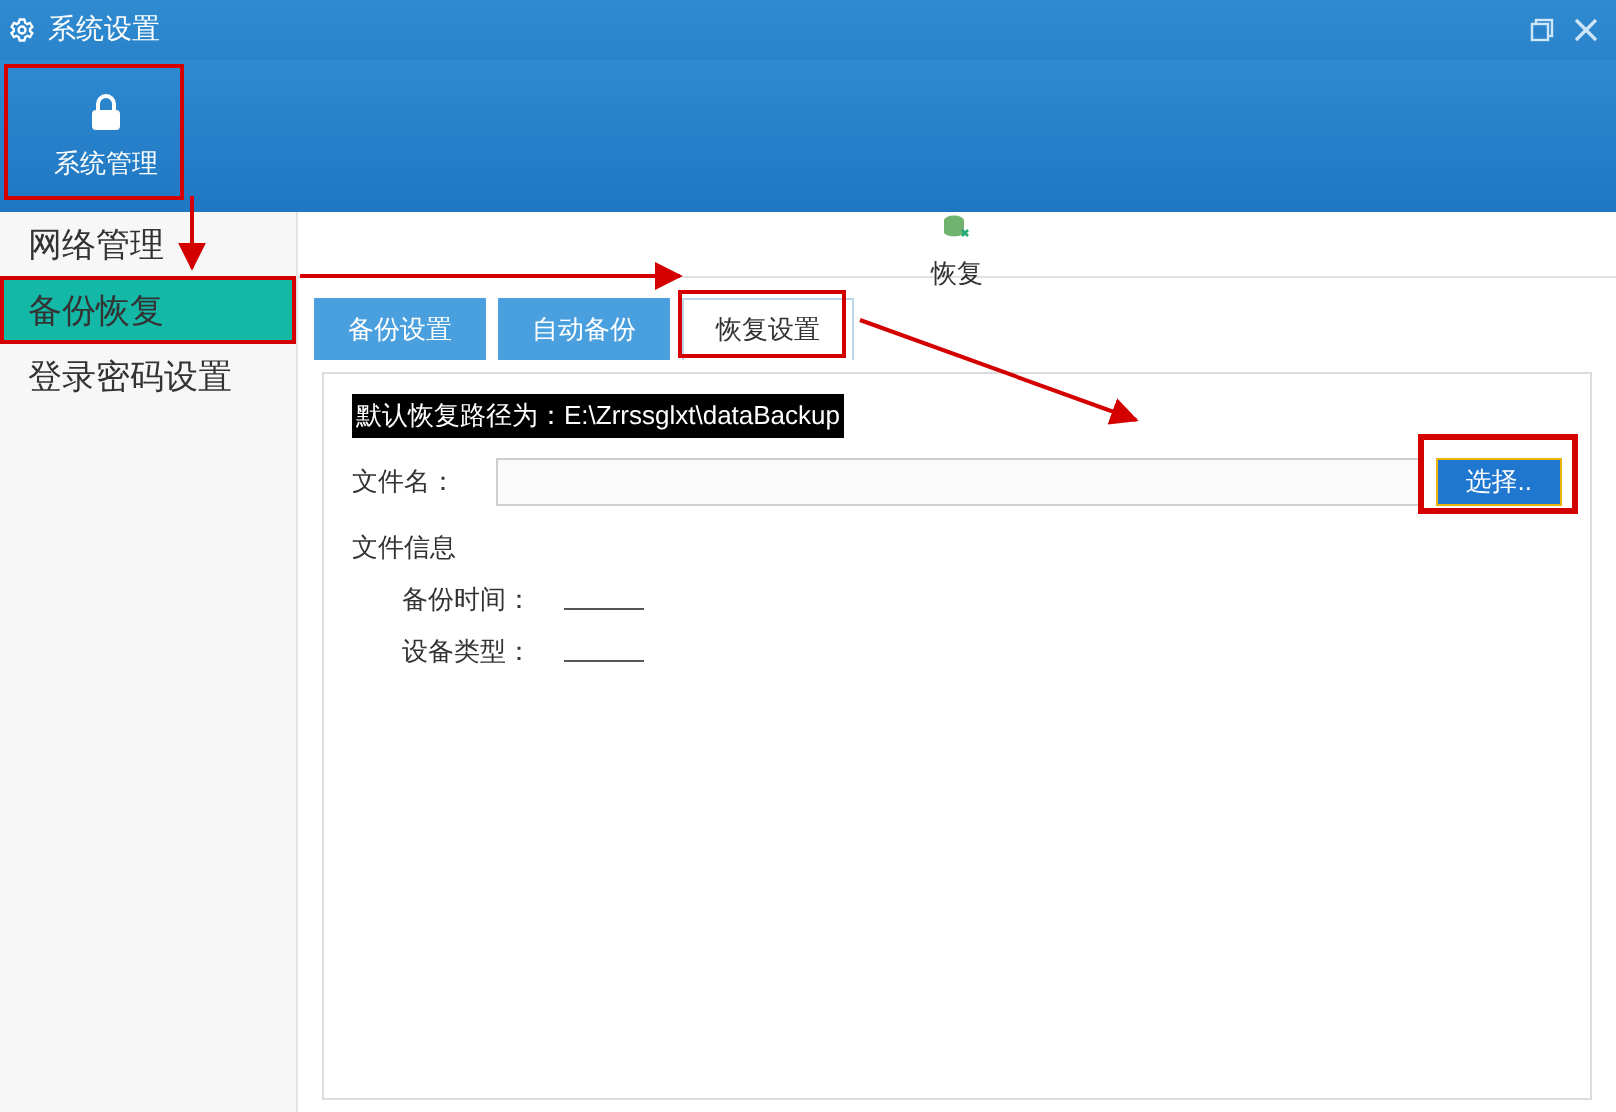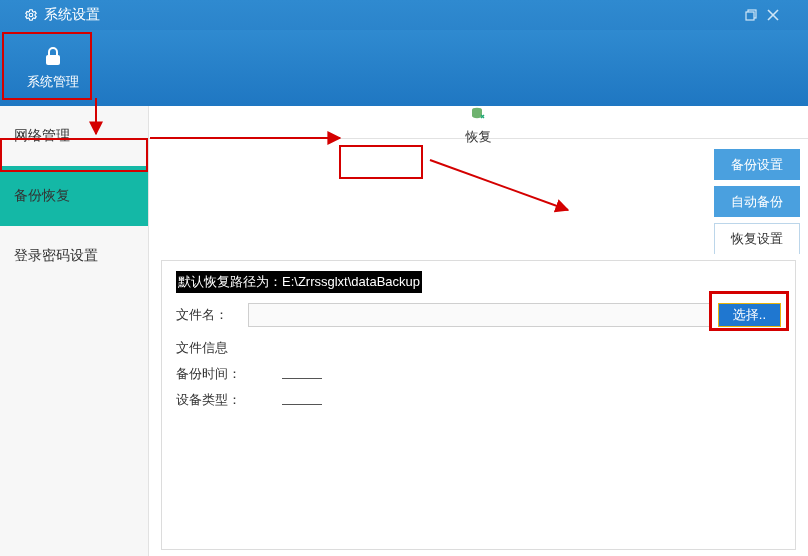--- a/index.html
+++ b/index.html
@@ -1,51 +1,51 @@
 <!DOCTYPE html>
 <html><head>
 <meta charset="utf-8">
 <style>
   html,body{margin:0;padding:0;font-family:"Microsoft YaHei","SimSun",Arial,sans-serif;font-size:13px;color:#333;background:#fff;}
   .window{width:808px;height:556px;position:relative;overflow:hidden;}
-  .titlebar{height:30px;background:linear-gradient(#2f8ad0,#2b84cb);color:#fff;display:flex;align-items:center;padding:0 24px;}
+  .titlebar{height:30px;background:linear-gradient(#2f8ad0,#2b84cb);color:#fff;display:flex;align-items:center;padding:0 4px;}
   .titlebar .t-icon{margin-right:6px;display:inline-flex;}
   .titlebar .title{flex:0 0 auto;font-size:14px;}
   .titlebar .spacer{flex:1 1 auto;}
   .titlebar .win-btn{width:22px;height:22px;display:inline-flex;align-items:center;justify-content:center;color:#cfe6f7;cursor:pointer;}
   .toolbar{height:70px;background:linear-gradient(#2f8ad0,#1f77c2);display:flex;align-items:flex-start;padding:6px 10px 0 10px;gap:18px;}
   .tool-item{display:flex;flex-direction:column;align-items:center;justify-content:center;width:82px;height:58px;color:#fff;cursor:pointer;border:2px solid transparent;border-radius:2px;}
   .tool-item.active{}
   .tool-item .tool-icon{height:26px;display:flex;align-items:center;justify-content:center;}
   .tool-item .tool-label{margin-top:4px;font-size:13px;}
   .toolbar-area{position:relative;display:flex;}
   .red-box-tool{position:absolute;left:-8px;top:-4px;width:86px;height:64px;border:2px solid #d40000;pointer-events:none;}
   .body-area{display:flex;height:calc(556px - 30px - 70px);}
   .sidebar{width:148px;background:#f7f7f7;border-right:1px solid #e2e2e2;position:relative;}
-  .side-item{padding:21px 14px;font-size:14px;color:#333;cursor:pointer;}
+  .side-item{padding:5px 14px;font-size:17px;color:#333;cursor:pointer;}
   .side-item.selected{background:#14b8a6;}
   .red-box-side{position:absolute;left:0px;top:32px;width:144px;height:30px;border:2px solid #d40000;pointer-events:none;}
   .main{flex:1;background:#fff;display:flex;flex-direction:column;}
   .crumb{height:32px;border-bottom:1px solid #e2e2e2;display:flex;align-items:center;padding:0 8px;gap:6px;color:#333;flex-direction:column;}
   .crumb-icon{display:inline-flex;}
-  .tab-row{display:flex;gap:6px;padding:10px 8px 6px 8px;align-items:flex-end;position:relative;flex-direction:column;}
+  .tab-row{display:flex;gap:6px;padding:10px 8px 6px 8px;align-items:flex-end;position:relative;}
   .tab{padding:6px 16px;font-size:13px;border:1px solid #bcd6ea;cursor:pointer;border-bottom:none;}
   .tab.inactive{background:#4aa0df;color:#fff;border-color:#4aa0df;}
   .tab.active{background:#fff;color:#333;}
   .red-box-tab{position:absolute;border:2px solid #d40000;pointer-events:none;}
   .panel{flex:1;margin:0 12px 12px 12px;border:1px solid #dcdcdc;padding:10px 14px;position:relative;}
   .info-strip{display:inline-block;background:#000000;color:#fff;padding:2px 2px;font-size:13px;}
   .row{display:flex;align-items:center;margin-top:10px;gap:8px;}
   .label{width:64px;text-align:left;color:#333;font-size:13px;}
   .file-input{flex:1;height:22px;border:1px solid #cfcfcf;background:#fafafa;}
   .btn{background:#1f77d0;color:#fff;border:1px solid #eab308;height:24px;padding:0 14px;font-size:13px;cursor:pointer;display:inline-flex;align-items:center;}
   .red-box-btn{position:absolute;border:3px solid #d40000;pointer-events:none;}
   .section-title{margin-top:12px;font-size:13px;}
   .kv-row{display:flex;align-items:center;margin-top:8px;font-size:13px;}
-  .kv-label{width:90px;text-align:left;padding-right:6px;}
+  .kv-label{width:90px;text-align:right;padding-right:6px;}
   .kv-val{width:60px;text-align:center;}
   .hr-dash{width:40px;border-top:1px solid #555;}
   .abs{position:absolute;}
   svg{display:block;}
 </style>
 </head>
 <body>
 
 <div class="window">
 

